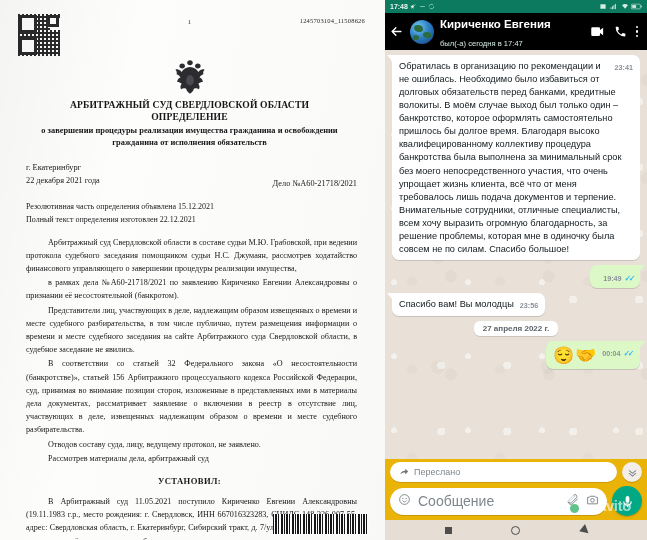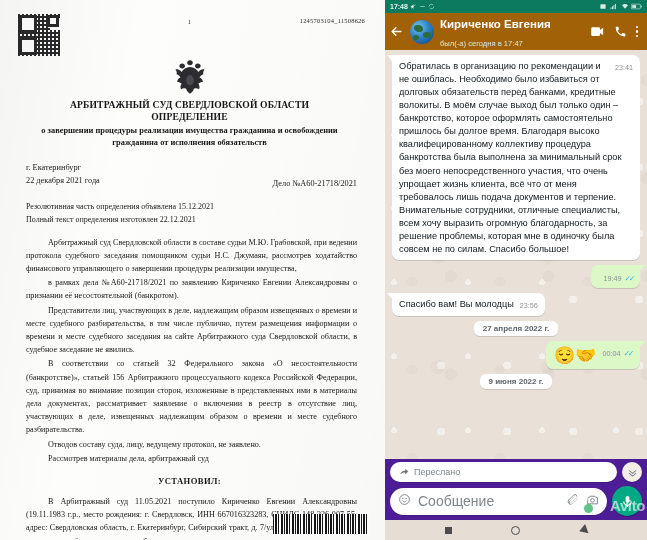--- a/index.html
+++ b/index.html
@@ -122,21 +122,21 @@
   .statusbar {
     height: 13px; background: #0b7a5f;
     display: flex; align-items: center; justify-content: space-between;
     padding: 0 5px; color: #e9f5f0; font-size: 7px;
     flex: 0 0 auto;
   }
   .sb-left { display: flex; align-items: center; gap: 2px; }
   .sb-right { display: flex; align-items: center; gap: 2.5px; }
   .sb-ico { opacity: .92; display:inline-block; }
   .chat-header {
-    height: 37px; background: #a16207;
+    height: 37px; background: #000000;
     display: flex; align-items: center; gap: 6px;
     padding: 0 7px 0 4px; color: #fff;
     flex: 0 0 auto;
   }
   .back-arrow { width: 15px; height: 15px; flex: 0 0 auto; }
   .avatar {
     width: 24px; height: 24px; border-radius: 50%;
     flex: 0 0 auto; overflow: hidden;
     background: radial-gradient(circle at 35% 30%, #6fc8f2 0%, #2f7fc4 45%, #123f7a 100%);
     position: relative;
@@ -192,35 +192,36 @@
     content:""; position:absolute; right:-5px; top:0;
     border-width: 0 0 7px 6px; border-style: solid;
     border-color: transparent transparent transparent #dcf8c6;
   }
   .bubble.nofloat { max-width: 100%; }
   .meta {
     float: right; margin: 3px 0 0 6px;
     font-size: 7.2px; color: #8a9199;
     display: inline-flex; align-items: flex-end; gap: 2px;
     white-space: nowrap;
+    font-weight: bold;
   }
   .ticks { color: #34b7f1; font-size: 8px; letter-spacing: -2.5px; margin-left:1px;}
   .bubble .txt { display: inline; }
   .emoji-bubble { font-size: 17px; line-height: 1.1; padding: 6px 8px 4px 8px; }
   .daychip {
     background: #ffffff;
     border-radius: 6px;
     padding: 3px 9px;
     font-size: 8px;
     color: #5c6368;
     box-shadow: 0 1px 0.5px rgba(0,0,0,.12);
   }
 
   
-  .composer-wrap { flex: 0 0 auto; background: #4c1d95; padding: 3px 5px 4px 5px; }
+  .composer-wrap { flex: 0 0 auto; background: #eab308; padding: 3px 5px 4px 5px; }
   .fwd-row { display: flex; align-items: center; gap: 5px; margin-bottom: 4px; }
   .fwd-bar {
     flex: 1 1 auto;
     background: #fff; border-radius: 14px;
     height: 20px;
     display: flex; align-items: center; gap: 5px;
     padding: 0 9px;
     box-shadow: 0 1px 0.5px rgba(0,0,0,.12);
   }
   .fwd-label { font-size: 9px; color: #7d858b; }
@@ -255,21 +256,21 @@
   .nav-ci { width: 9px; height: 9px; border: 1.6px solid #4d4d4d; border-radius: 50%; }
   .nav-tr {
     width: 0; height: 0;
     border-style: solid; border-width: 5px 8px 5px 0;
     border-color: transparent #4d4d4d transparent transparent;
     transform: rotate(-20deg);
   }
 
   
   .watermark {
-    position: absolute; right: 2px; bottom: 24px;
+    position: absolute; right: 16px; bottom: 24px;
     display: flex; align-items: center; gap: 14px;
     pointer-events: none; opacity: .62;
   }
   .wm-dots { position: relative; width: 26px; height: 22px; }
   .wm-dots i { position: absolute; border-radius: 50%; background: #ffffff; }
   .wm-dots i:nth-child(1){ width:11px;height:11px; left:0; top:2px; }
   .wm-dots i:nth-child(2){ width:8px;height:8px; left:10px; top:0px; }
   .wm-dots i:nth-child(3){ width:8px;height:8px; left:3px; top:12px; }
   .wm-dots i:nth-child(4){ width:9px;height:9px; left:14px; top:10px; background:#00a046; }
   .wm-text { font-size: 15px; font-weight: bold; color: #ffffff; letter-spacing: -0.4px; }
@@ -459,23 +460,20 @@
       <div class="row out">
         <div class="bubble out emoji-bubble">
           <span class="meta">
             <span>00:04</span>
             <span class="ticks">✓✓</span>
           </span>
           <span class="txt">😌🤝</span>
         </div>
       </div>
 
-      <div class="row center">
-        <div class="daychip">9 июня 2022 г.</div>
-      </div>
 
     </div>
 
     <div class="composer-wrap">
       <div class="fwd-row">
         <div class="fwd-bar">
           <span>
             <svg width="10" height="10" viewBox="0 0 24 24" fill="#6b7378">
                 <path d="M3 17c3-7 9-8 12-8V4l7 7-7 7v-5c-4 0-8 1-12 4z"></path>
               </svg>

